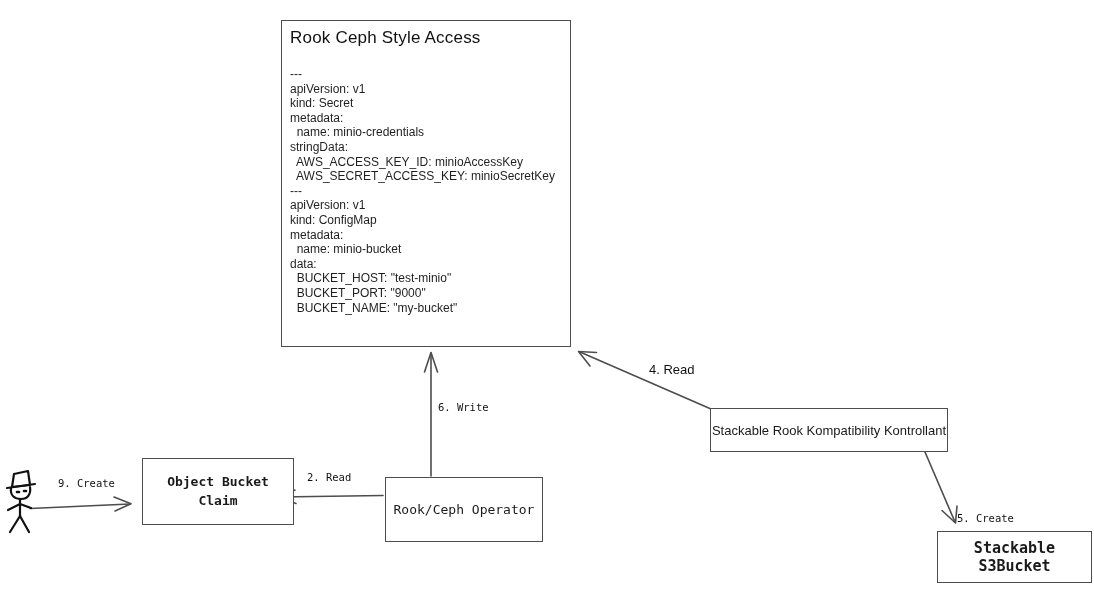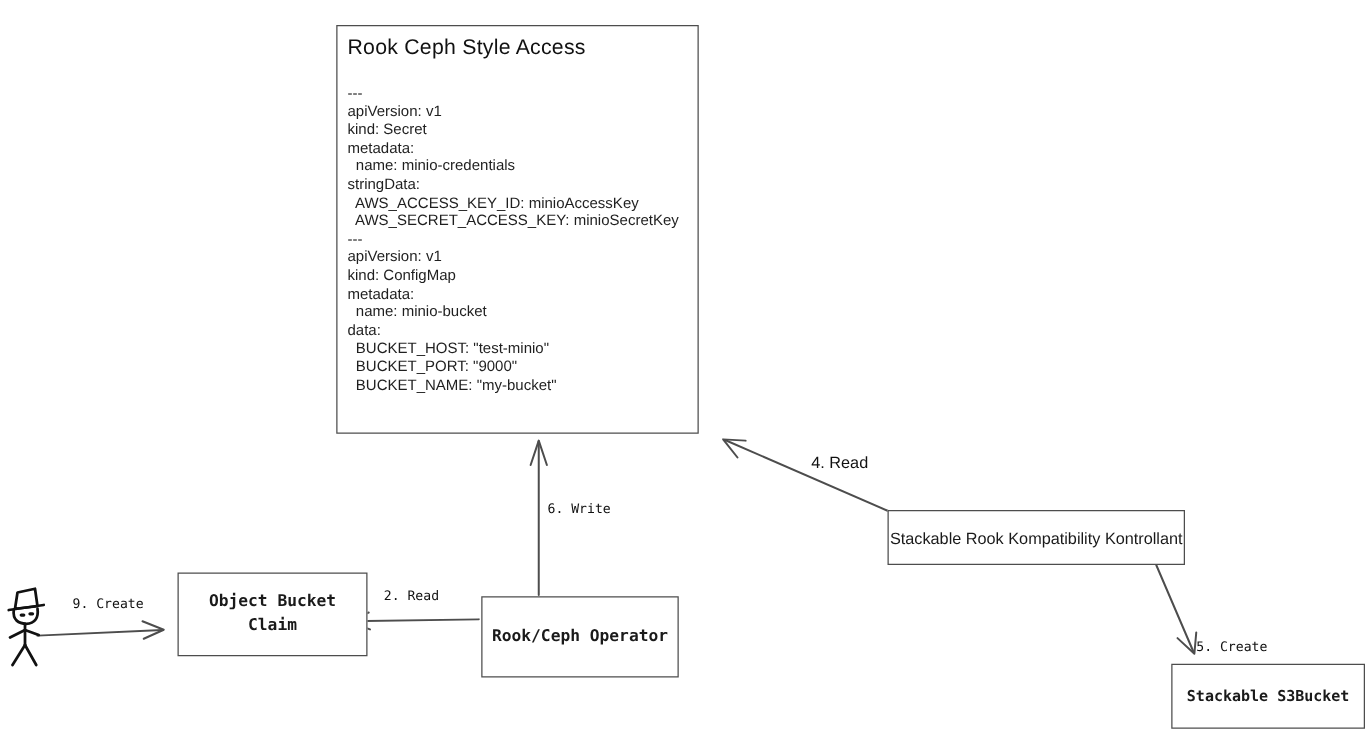--- a/index.html
+++ b/index.html
@@ -29,21 +29,21 @@
     border: 1.6px solid #4d4d4d;
     background: #ffffff;
   }
   .node {
     display: flex;
     align-items: center;
     justify-content: center;
     text-align: center;
   }
   .main-box {
-    left: 269px; top: 20px;
+    left: 281px; top: 20px;
     width: 290px; height: 327px;
     padding: 7px 8px;
   }
   .main-title {
     font-size: 17px;
     color: #111111;
     letter-spacing: 0.2px;
   }
   .yaml {
     margin: 19px 0 0 0;
@@ -59,35 +59,35 @@
     font-family: "DejaVu Sans Mono", "Liberation Mono", monospace;
     font-weight: bold;
     font-size: 13px;
     line-height: 1.45;
     padding: 0 10px;
   }
   .operator-box {
     left: 385px; top: 477px;
     width: 158px; height: 65px;
     font-family: "DejaVu Sans Mono", "Liberation Mono", monospace;
-    font-weight: bold;
+    font-weight: normal;
     font-size: 13px;
   }
   .kontrollant-box {
     left: 710px; top: 408px;
     width: 238px; height: 44px;
     font-size: 13px;
     font-family: "Liberation Sans", sans-serif;
   }
   .s3bucket-box {
     left: 937px; top: 531px;
     width: 155px; height: 52px;
     font-family: "DejaVu Sans Mono", "Liberation Mono", monospace;
     font-weight: bold;
-    font-size: 12px;
+    font-size: 15px;
   }
   .edge-label {
     position: absolute;
     color: #111111;
     white-space: nowrap;
   }
   .edge-label.mono {
     font-family: "DejaVu Sans Mono", "Liberation Mono", monospace;
     font-size: 10.5px;
   }

